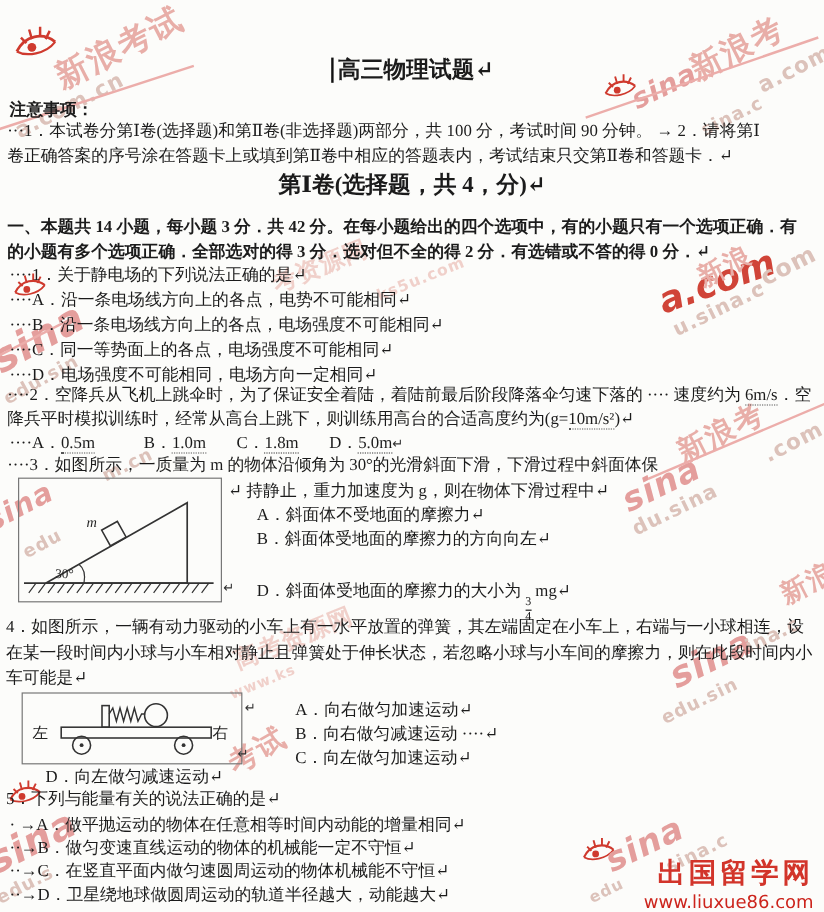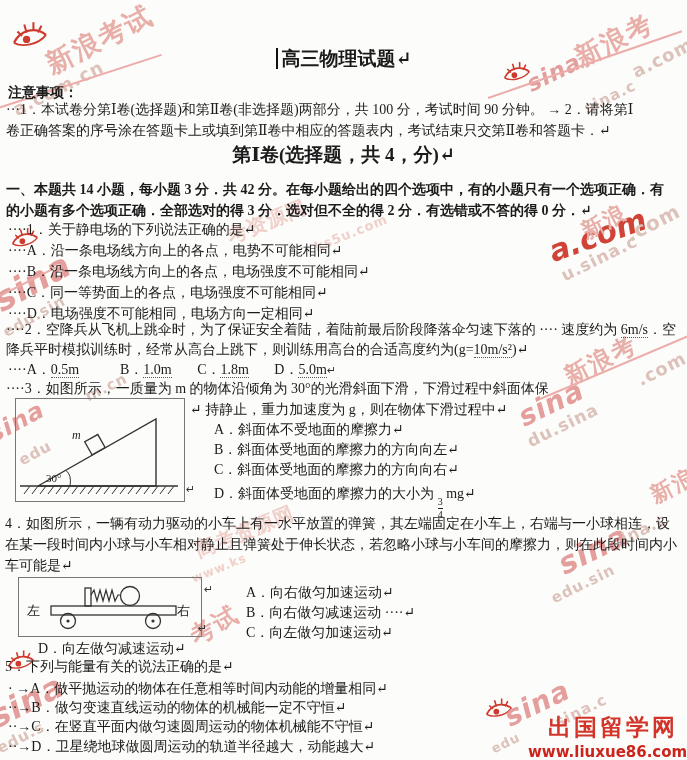--- a/index.html
+++ b/index.html
@@ -29,21 +29,21 @@
   .wm-cn   { color:#e8aea8; font-weight:bold; letter-spacing:2px; }
   .wm-url  { color:#dcc2ba; font-weight:bold; letter-spacing:1px; }
   .wm-sina { color:#e49e9c; font-weight:bold; font-style:italic; letter-spacing:1px; }
   .wm-red  { color:#d04438; font-weight:bold; font-style:italic; }
   .wm-faint{ color:#f0d0ca; font-weight:bold; letter-spacing:1px; }
   .wm-line { position:absolute; height:1.5px; background:#ecadaa; transform-origin:0 50%; z-index:1; }
   .claw { position:absolute; z-index:1; pointer-events:none; }
   
   .footer { position:absolute; z-index:3; text-align:right; }
   .footer .site { font-size:23px; font-weight:bold; color:#d2342a; letter-spacing:3px; }
-  .footer .url  { font-size:15px; font-weight:bold; color:#cc241c; font-family:"DejaVu Sans",sans-serif; }
+  .footer .url  { font-size:15px; font-weight:normal; color:#cc241c; font-family:"DejaVu Sans",sans-serif; }
 </style>
 </head>
 <body>
 
 <div class="page">
 
   <svg class="claw" style="left:10px;top:20px;width:40px;height:32px" viewBox="0 0 34 28">
     <path d="M3 20 C 9 8, 22 6, 31 13" fill="none" stroke="#cf3a2e" stroke-width="2"></path>
     <path d="M31 13 C 24 22, 10 24, 3 20" fill="none" stroke="#cf3a2e" stroke-width="1.6"></path>
     <circle cx="14" cy="17" r="3.2" fill="#cf3a2e"></circle>
@@ -165,21 +165,20 @@
         <rect x="-8" y="-15" width="15" height="15" fill="#fcfcfa" stroke="#333" stroke-width="1.3"></rect>
       </g>
       <text x="56" y="40" font-size="12" font-style="italic" fill="#222">m</text>
     </svg>
   </div>
   <span class="t retmark" style="left:186px;top:483px">↵</span>
 
   <div class="t" style="left:190px;top:401px">↵ 持静止，重力加速度为 g，则在物体下滑过程中↵</div>
   <div class="t" style="left:214px;top:421px">A．斜面体不受地面的摩擦力↵</div>
   <div class="t" style="left:214px;top:441px">B．斜面体受地面的摩擦力的方向向左↵</div>
-  <div class="t" style="left:214px;top:461px">C．斜面体受地面的摩擦力的方向向右↵</div>
   <div class="t" style="left:214px;top:485px">
     <span>D．斜面体受地面的摩擦力的大小为 </span><span class="frac">
         <span>3</span>
         <span class="bar"></span>
         <span>4</span>
       </span><span> mg↵</span>
   </div>
 
   <div class="t" style="left:5px;top:515px">4．如图所示，一辆有动力驱动的小车上有一水平放置的弹簧，其左端固定在小车上，右端与一小球相连，设</div>
   <div class="t" style="left:5px;top:536px">在某一段时间内小球与小车相对静止且弹簧处于伸长状态，若忽略小球与小车间的摩擦力，则在此段时间内小</div>

